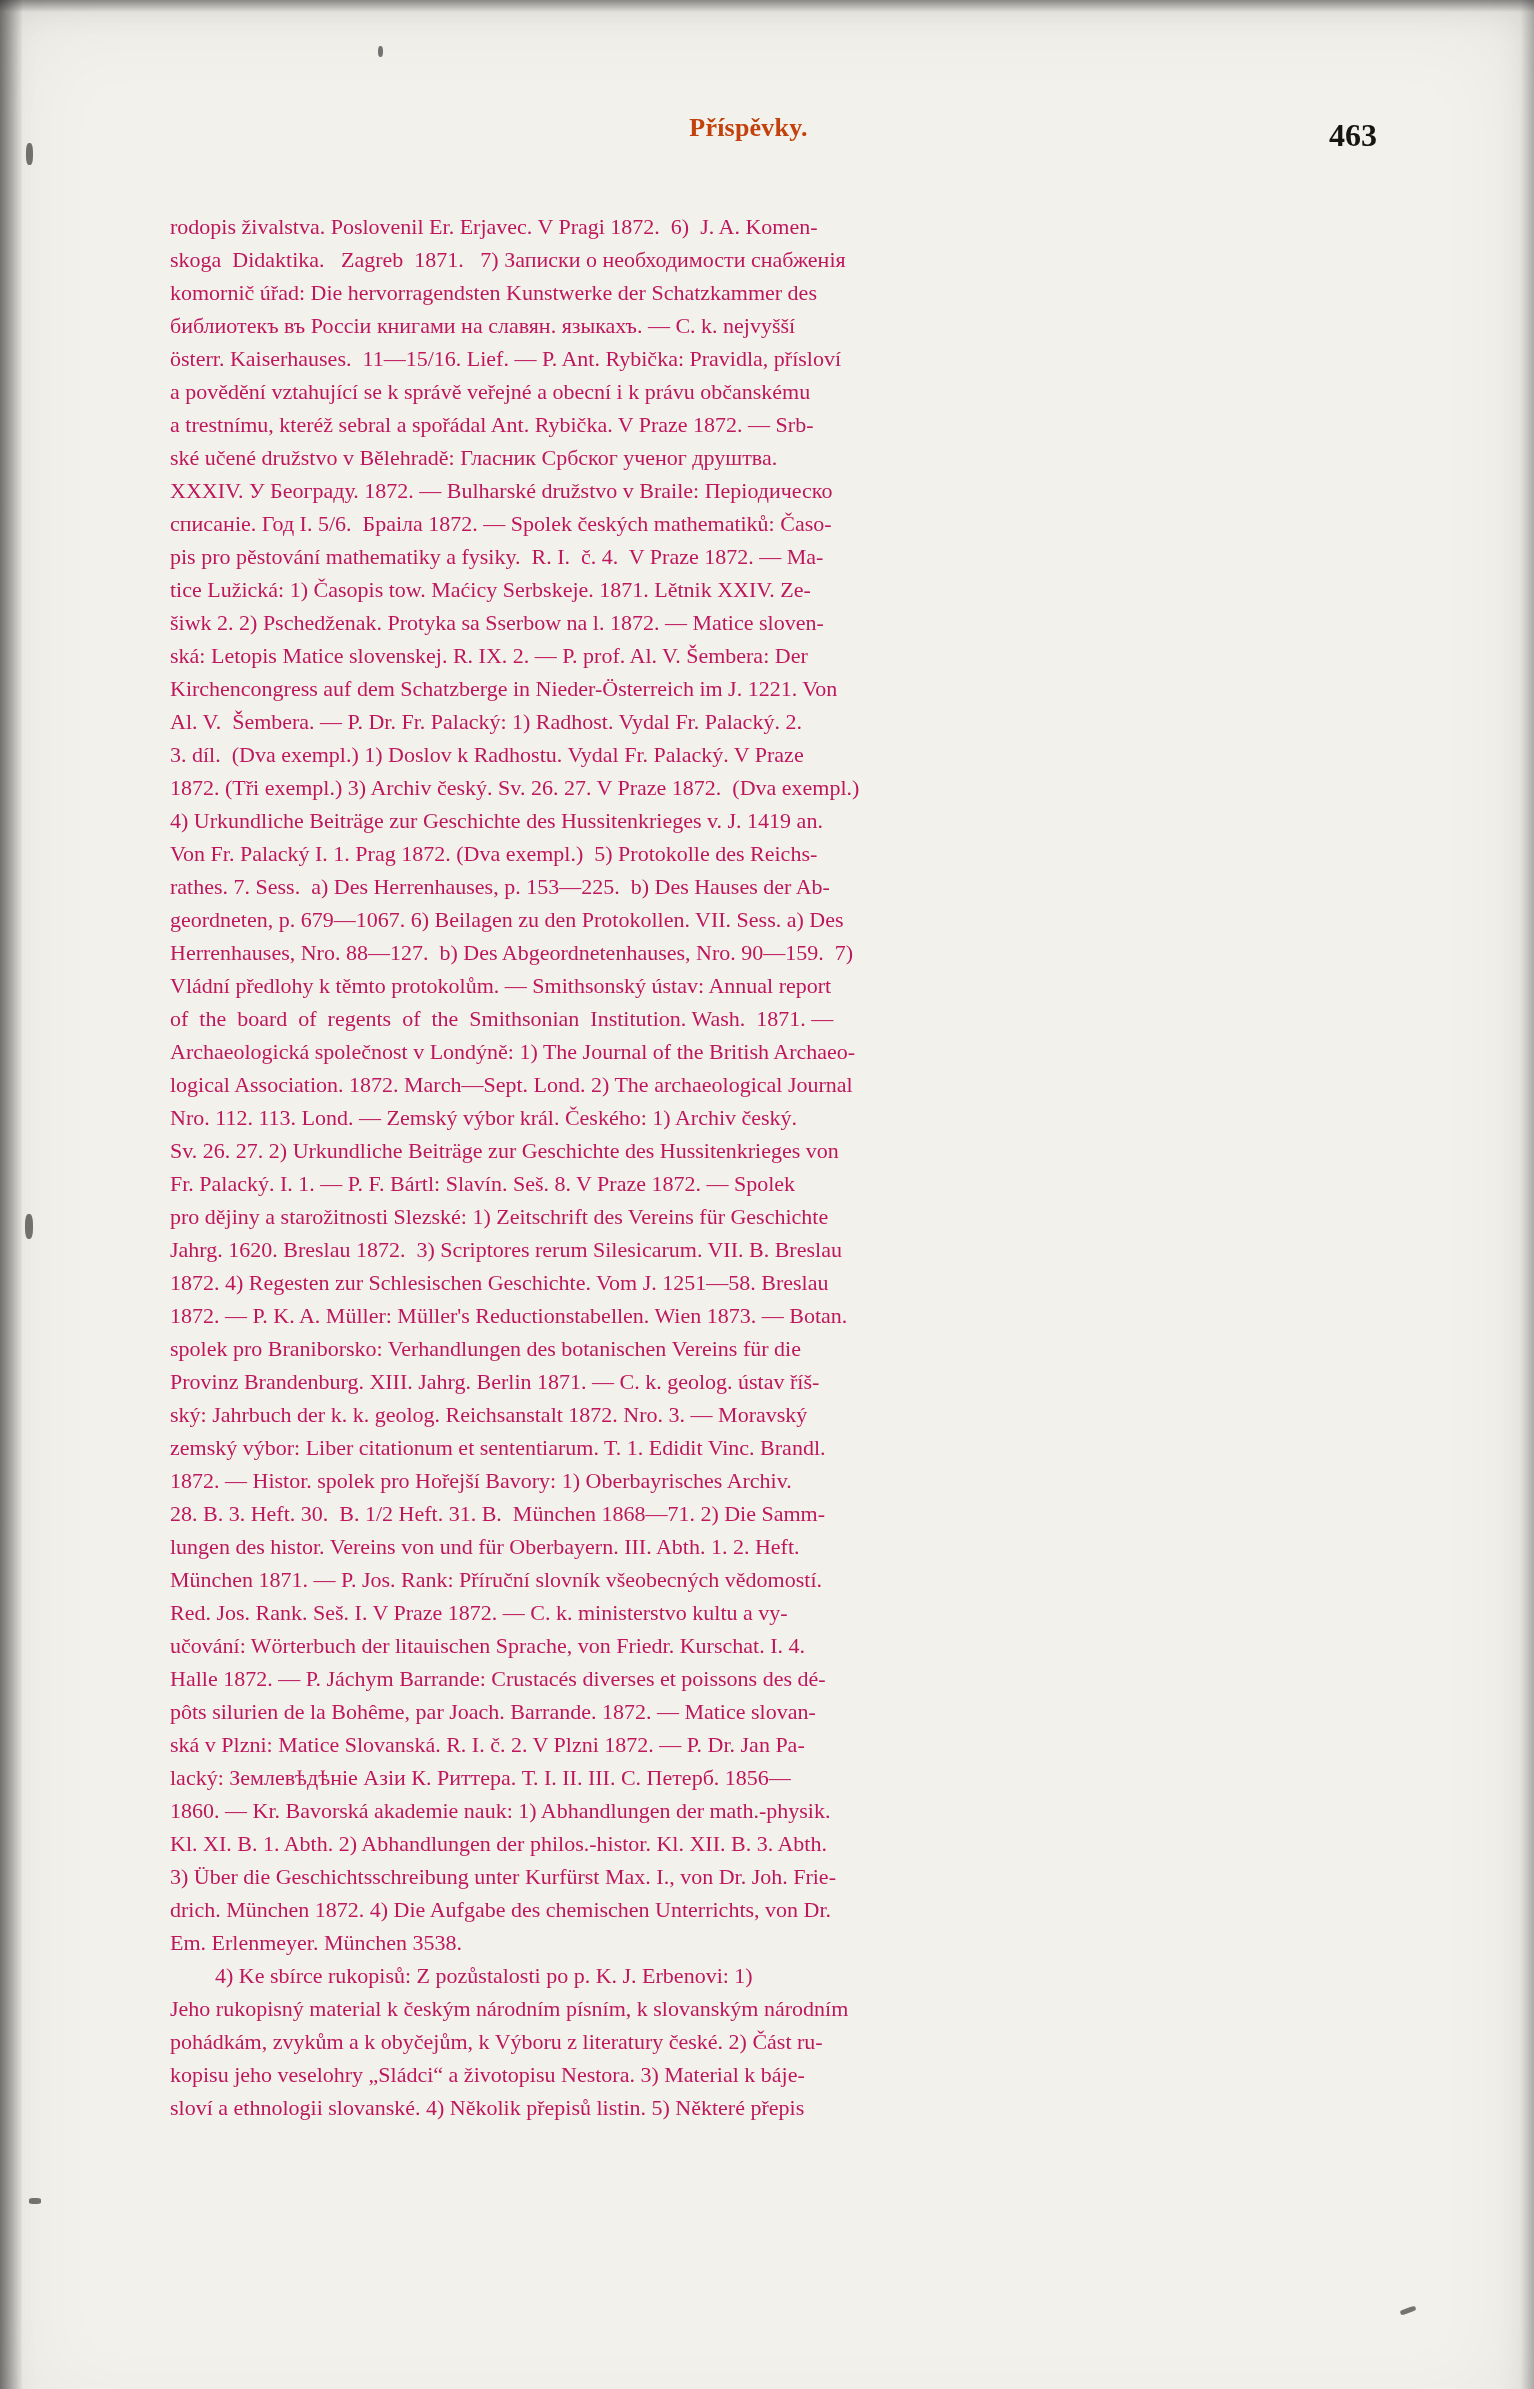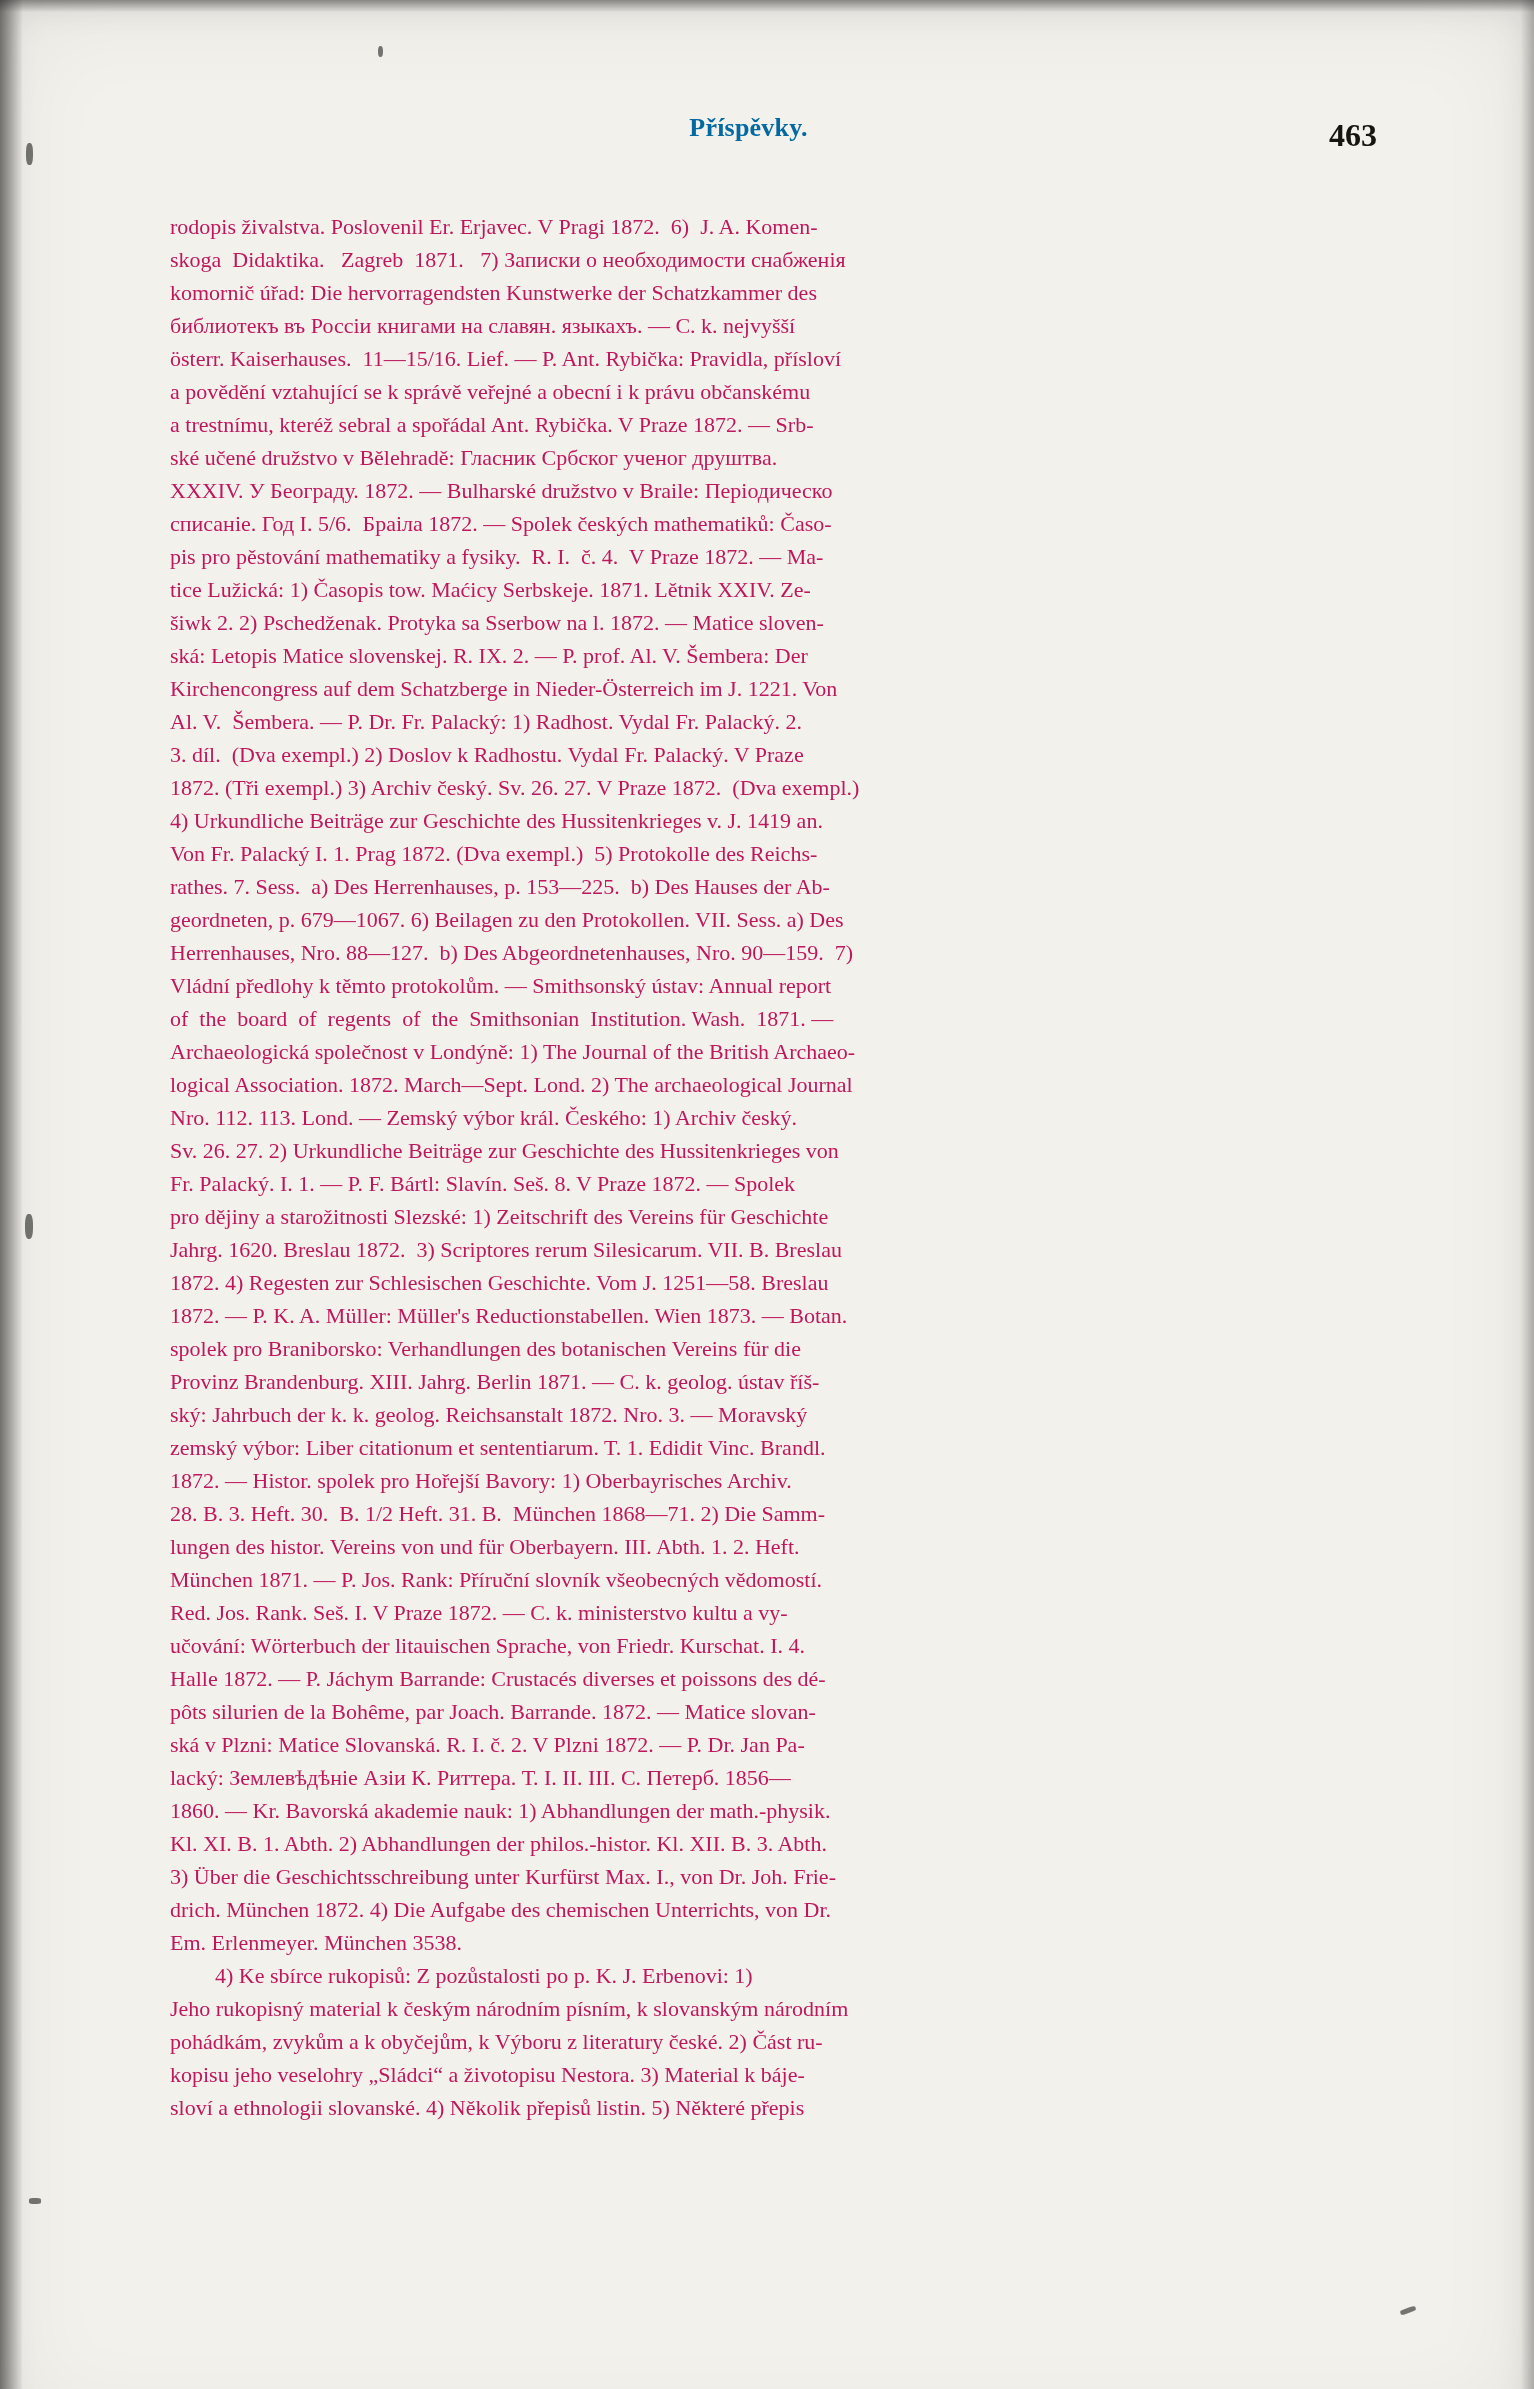--- a/index.html
+++ b/index.html
@@ -59,21 +59,21 @@
     height: 38px;
   }
   .header-title {
     position: absolute;
     left: 0;
     width: 1497px;
     text-align: center;
     font-size: 26px;
     font-weight: bold;
     letter-spacing: 0.2px;
-    color: #0369a1;
+    color: #c2410c;
   }
   .header-pageno {
     position: absolute;
     right: 158px;
     top: 3.8px;
     font-size: 32px;
     font-weight: bold;
     color: #17150f;
   }
 
@@ -118,21 +118,21 @@
     <span class="line">a trestnímu, kteréž sebral a spořádal Ant. Rybička. V Praze 1872. — Srb-</span>
     <span class="line">ské učené družstvo v Bělehradě: Гласник Србског ученог друштва.</span>
     <span class="line">XXXIV. У Београду. 1872. — Bulharské družstvo v Braile: Періодическо</span>
     <span class="line">списаніе. Год I. 5/6.  Браіла 1872. — Spolek českých mathematiků: Časo-</span>
     <span class="line">pis pro pěstování mathematiky a fysiky.  R. I.  č. 4.  V Praze 1872. — Ma-</span>
     <span class="line">tice Lužická: 1) Časopis tow. Maćicy Serbskeje. 1871. Lětnik XXIV. Ze-</span>
     <span class="line">šiwk 2. 2) Pschedženak. Protyka sa Sserbow na l. 1872. — Matice sloven-</span>
     <span class="line">ská: Letopis Matice slovenskej. R. IX. 2. — P. prof. Al. V. Šembera: Der</span>
     <span class="line">Kirchencongress auf dem Schatzberge in Nieder-Österreich im J. 1221. Von</span>
     <span class="line">Al. V.  Šembera. — P. Dr. Fr. Palacký: 1) Radhost. Vydal Fr. Palacký. 2.</span>
-    <span class="line">3. díl.  (Dva exempl.) 2) Doslov k Radhostu. Vydal Fr. Palacký. V Praze</span>
+    <span class="line">3. díl.  (Dva exempl.) 1) Doslov k Radhostu. Vydal Fr. Palacký. V Praze</span>
     <span class="line">1872. (Tři exempl.) 3) Archiv český. Sv. 26. 27. V Praze 1872.  (Dva exempl.)</span>
     <span class="line">4) Urkundliche Beiträge zur Geschichte des Hussitenkrieges v. J. 1419 an.</span>
     <span class="line">Von Fr. Palacký I. 1. Prag 1872. (Dva exempl.)  5) Protokolle des Reichs-</span>
     <span class="line">rathes. 7. Sess.  a) Des Herrenhauses, p. 153—225.  b) Des Hauses der Ab-</span>
     <span class="line">geordneten, p. 679—1067. 6) Beilagen zu den Protokollen. VII. Sess. a) Des</span>
     <span class="line">Herrenhauses, Nro. 88—127.  b) Des Abgeordnetenhauses, Nro. 90—159.  7)</span>
     <span class="line">Vládní předlohy k těmto protokolům. — Smithsonský ústav: Annual report</span>
     <span class="line">of  the  board  of  regents  of  the  Smithsonian  Institution. Wash.  1871. —</span>
     <span class="line">Archaeologická společnost v Londýně: 1) The Journal of the British Archaeo-</span>
     <span class="line">logical Association. 1872. March—Sept. Lond. 2) The archaeological Journal</span>

